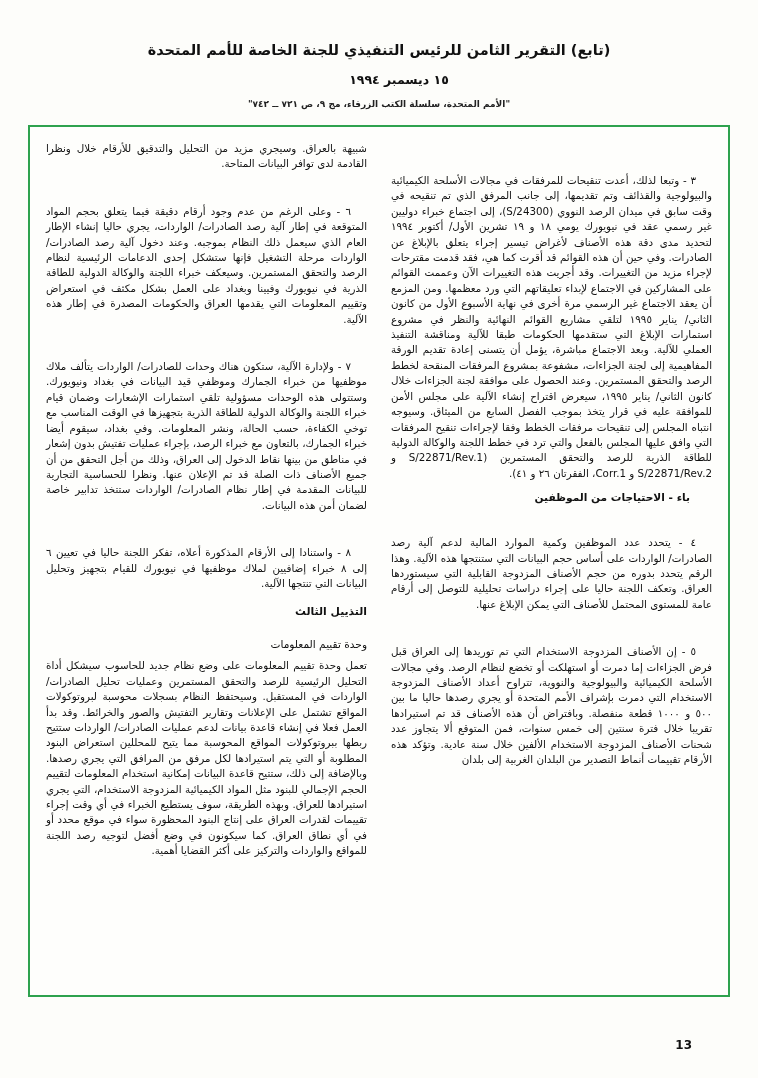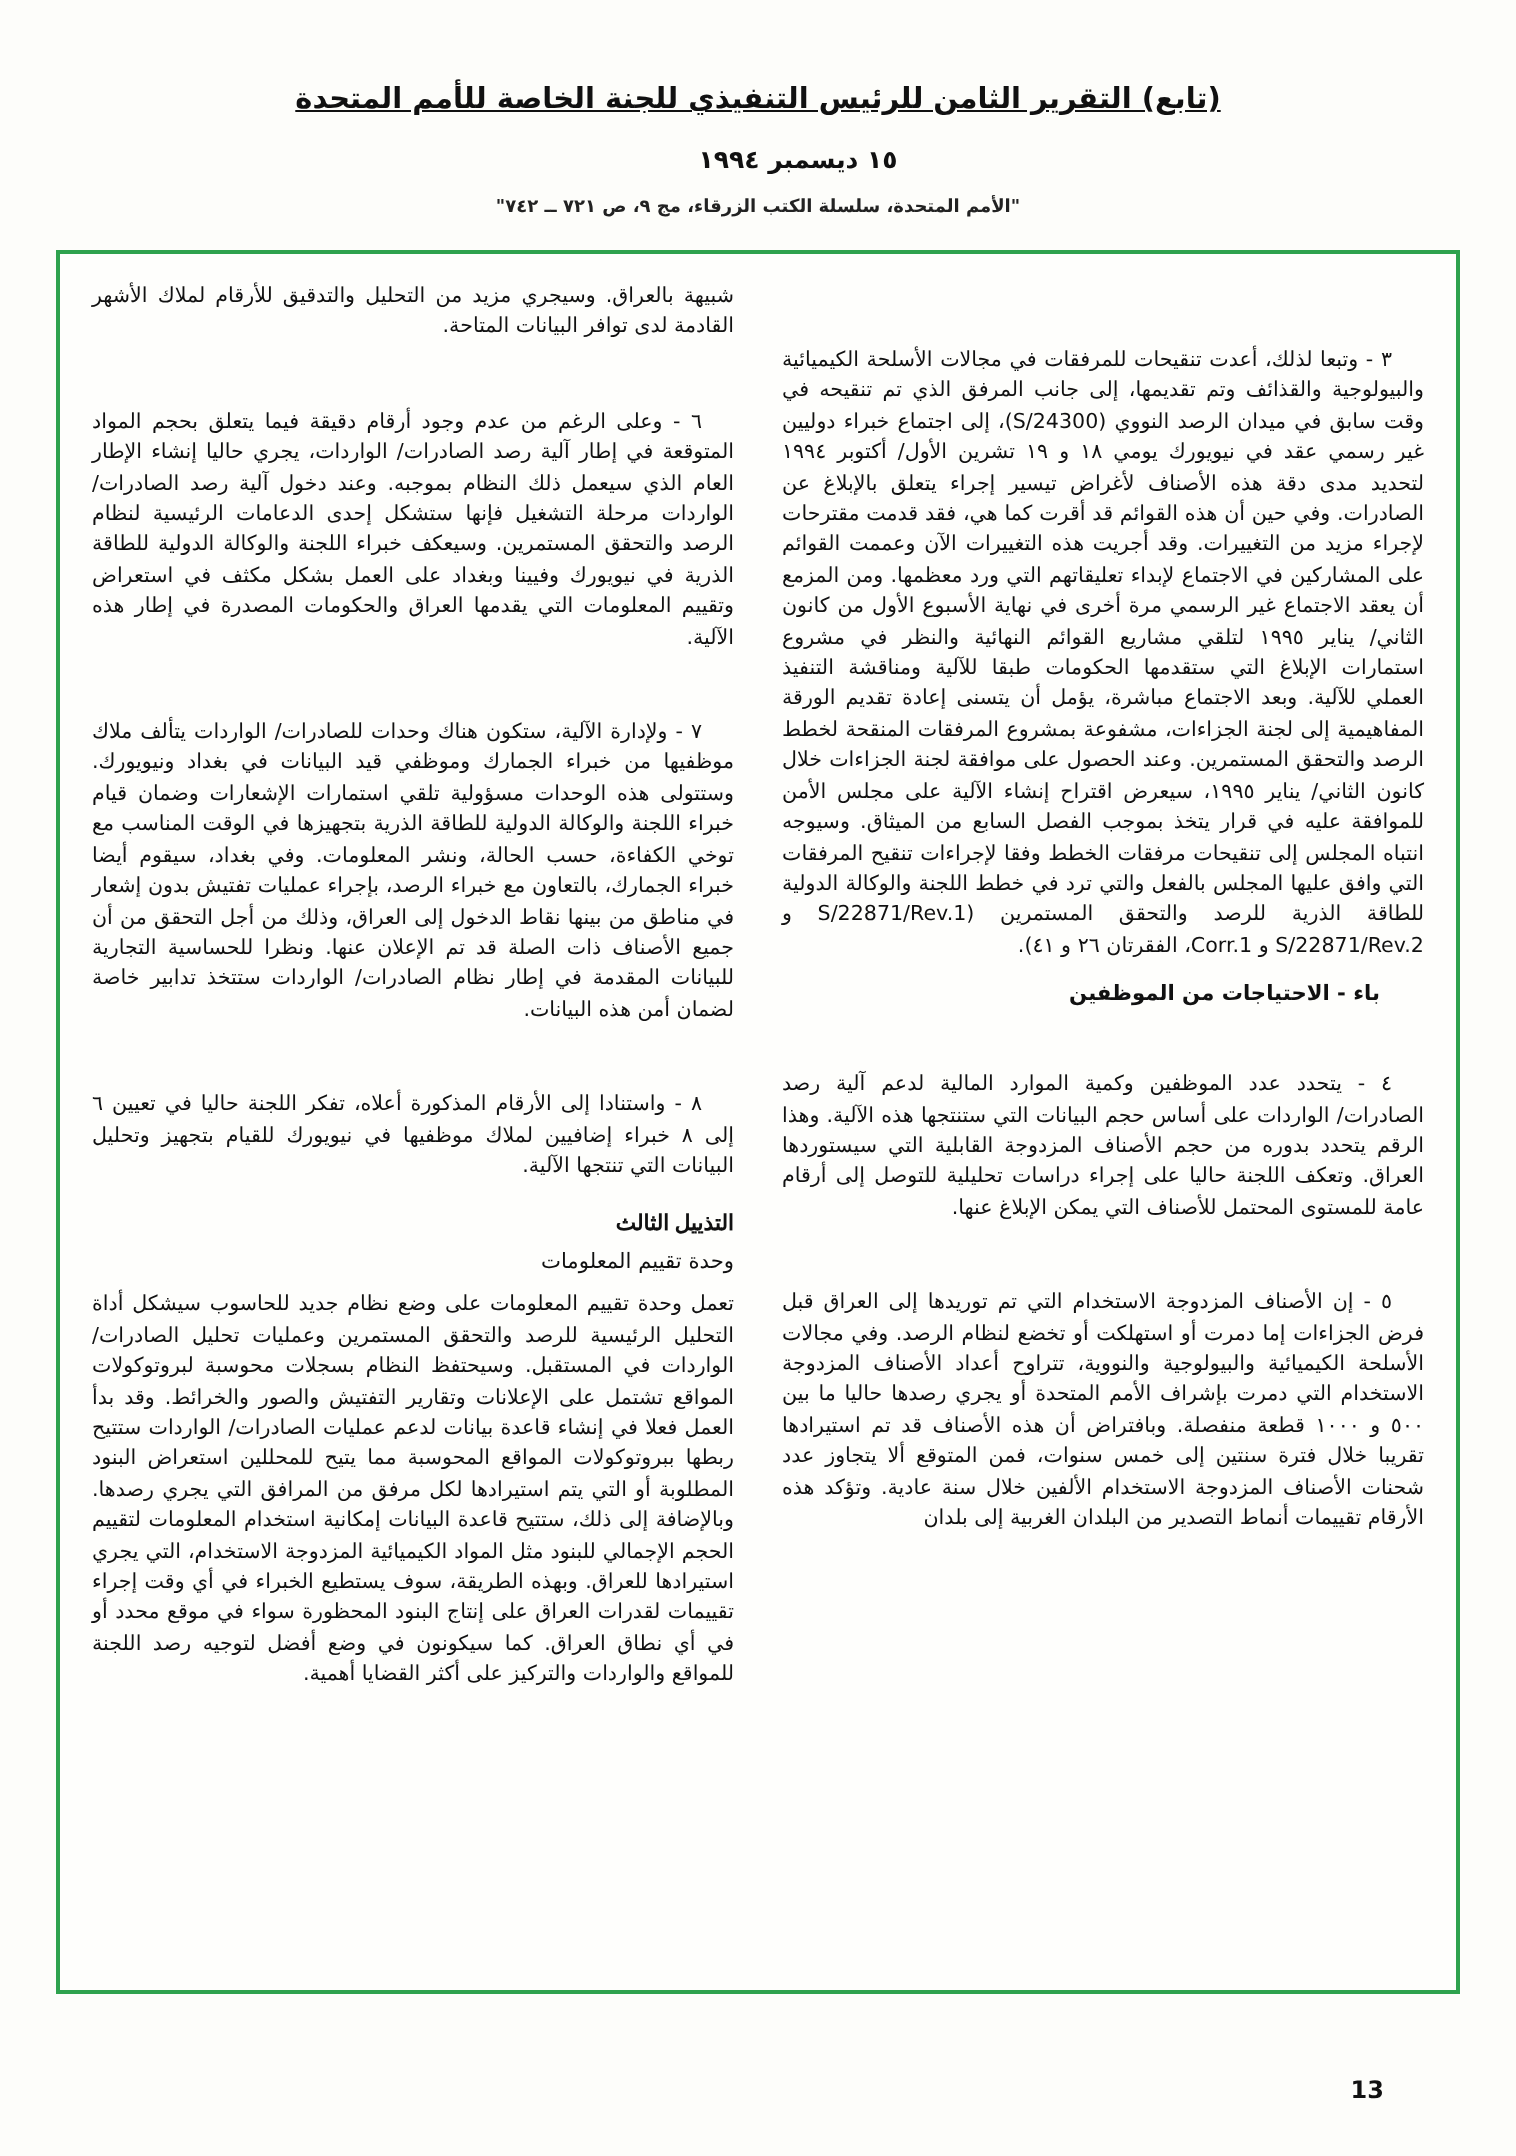--- a/index.html
+++ b/index.html
@@ -13,21 +13,20 @@
   .page {
     position: relative;
     width: 758px; height: 1078px;
     padding-top: 42px;
   }
   .doc-header { text-align: center; direction: rtl; }
   .doc-title {
     font-size: 14.5px;
     font-weight: bold;
     letter-spacing: 0.2px;
-    text-decoration: underline;
   }
   .doc-date {
     font-size: 12.5px;
     font-weight: bold;
     margin-top: 14px;
     margin-left: 40px;
   }
   .doc-source {
     font-size: 9px;
     font-weight: bold;
@@ -63,23 +62,22 @@
   .col p.indent { text-indent: 16px; margin-top: 32px; }
   .sect-head {
     font-size: 10.6px;
     font-weight: bold;
     margin: 10px 22px 9px 0;
     direction: rtl;
   }
   .appendix-head {
     font-size: 10.8px;
     font-weight: bold;
-    margin: 14px 0 7px 0;
+    margin: 14px 0 20px 0;
     direction: rtl;
-    font-family: Liberation Serif, serif;
   }
   .unit-head {
     font-size: 10.6px;
     font-weight: normal;
     margin: 2px 0 8px 0;
     direction: rtl;
   }
   .page-number {
     position: absolute;
     bottom: 26px;
@@ -103,21 +101,21 @@
     <div class="columns">
 
       <div class="col">
         <p class="indent">٣ - وتبعا لذلك، أعدت تنقيحات للمرفقات في مجالات الأسلحة الكيميائية والبيولوجية والقذائف وتم تقديمها، إلى جانب المرفق الذي تم تنقيحه في وقت سابق في ميدان الرصد النووي (S/24300)، إلى اجتماع خبراء دوليين غير رسمي عقد في نيويورك يومي ١٨ و ١٩ تشرين الأول/ أكتوبر ١٩٩٤ لتحديد مدى دقة هذه الأصناف لأغراض تيسير إجراء يتعلق بالإبلاغ عن الصادرات. وفي حين أن هذه القوائم قد أقرت كما هي، فقد قدمت مقترحات لإجراء مزيد من التغييرات. وقد أجريت هذه التغييرات الآن وعممت القوائم على المشاركين في الاجتماع لإبداء تعليقاتهم التي ورد معظمها. ومن المزمع أن يعقد الاجتماع غير الرسمي مرة أخرى في نهاية الأسبوع الأول من كانون الثاني/ يناير ١٩٩٥ لتلقي مشاريع القوائم النهائية والنظر في مشروع استمارات الإبلاغ التي ستقدمها الحكومات طبقا للآلية ومناقشة التنفيذ العملي للآلية. وبعد الاجتماع مباشرة، يؤمل أن يتسنى إعادة تقديم الورقة المفاهيمية إلى لجنة الجزاءات، مشفوعة بمشروع المرفقات المنقحة لخطط الرصد والتحقق المستمرين. وعند الحصول على موافقة لجنة الجزاءات خلال كانون الثاني/ يناير ١٩٩٥، سيعرض اقتراح إنشاء الآلية على مجلس الأمن للموافقة عليه في قرار يتخذ بموجب الفصل السابع من الميثاق. وسيوجه انتباه المجلس إلى تنقيحات مرفقات الخطط وفقا لإجراءات تنقيح المرفقات التي وافق عليها المجلس بالفعل والتي ترد في خطط اللجنة والوكالة الدولية للطاقة الذرية للرصد والتحقق المستمرين (S/22871/Rev.1 و S/22871/Rev.2 و Corr.1، الفقرتان ٢٦ و ٤١).</p>
         <div class="sect-head">باء - الاحتياجات من الموظفين</div>
         <p class="indent">٤ - يتحدد عدد الموظفين وكمية الموارد المالية لدعم آلية رصد الصادرات/ الواردات على أساس حجم البيانات التي ستنتجها هذه الآلية. وهذا الرقم يتحدد بدوره من حجم الأصناف المزدوجة القابلية التي سيستوردها العراق. وتعكف اللجنة حاليا على إجراء دراسات تحليلية للتوصل إلى أرقام عامة للمستوى المحتمل للأصناف التي يمكن الإبلاغ عنها.</p>
         <p class="indent">٥ - إن الأصناف المزدوجة الاستخدام التي تم توريدها إلى العراق قبل فرض الجزاءات إما دمرت أو استهلكت أو تخضع لنظام الرصد. وفي مجالات الأسلحة الكيميائية والبيولوجية والنووية، تتراوح أعداد الأصناف المزدوجة الاستخدام التي دمرت بإشراف الأمم المتحدة أو يجري رصدها حاليا ما بين ٥٠٠ و ١٠٠٠ قطعة منفصلة. وبافتراض أن هذه الأصناف قد تم استيرادها تقريبا خلال فترة سنتين إلى خمس سنوات، فمن المتوقع ألا يتجاوز عدد شحنات الأصناف المزدوجة الاستخدام الألفين خلال سنة عادية. وتؤكد هذه الأرقام تقييمات أنماط التصدير من البلدان الغربية إلى بلدان</p>
       </div>
 
       <div class="col">
-        <p>شبيهة بالعراق. وسيجري مزيد من التحليل والتدقيق للأرقام لملاك الأشهر القادمة لدى توافر البيانات المتاحة.</p>
+        <p>شبيهة بالعراق. وسيجري مزيد من التحليل والتدقيق للأرقام خلال ونظرا القادمة لدى توافر البيانات المتاحة.</p>
         <p class="indent">٦ - وعلى الرغم من عدم وجود أرقام دقيقة فيما يتعلق بحجم المواد المتوقعة في إطار آلية رصد الصادرات/ الواردات، يجري حاليا إنشاء الإطار العام الذي سيعمل ذلك النظام بموجبه. وعند دخول آلية رصد الصادرات/ الواردات مرحلة التشغيل فإنها ستشكل إحدى الدعامات الرئيسية لنظام الرصد والتحقق المستمرين. وسيعكف خبراء اللجنة والوكالة الدولية للطاقة الذرية في نيويورك وفيينا وبغداد على العمل بشكل مكثف في استعراض وتقييم المعلومات التي يقدمها العراق والحكومات المصدرة في إطار هذه الآلية.</p>
         <p class="indent">٧ - ولإدارة الآلية، ستكون هناك وحدات للصادرات/ الواردات يتألف ملاك موظفيها من خبراء الجمارك وموظفي قيد البيانات في بغداد ونيويورك. وستتولى هذه الوحدات مسؤولية تلقي استمارات الإشعارات وضمان قيام خبراء اللجنة والوكالة الدولية للطاقة الذرية بتجهيزها في الوقت المناسب مع توخي الكفاءة، حسب الحالة، ونشر المعلومات. وفي بغداد، سيقوم أيضا خبراء الجمارك، بالتعاون مع خبراء الرصد، بإجراء عمليات تفتيش بدون إشعار في مناطق من بينها نقاط الدخول إلى العراق، وذلك من أجل التحقق من أن جميع الأصناف ذات الصلة قد تم الإعلان عنها. ونظرا للحساسية التجارية للبيانات المقدمة في إطار نظام الصادرات/ الواردات ستتخذ تدابير خاصة لضمان أمن هذه البيانات.</p>
         <p class="indent">٨ - واستنادا إلى الأرقام المذكورة أعلاه، تفكر اللجنة حاليا في تعيين ٦ إلى ٨ خبراء إضافيين لملاك موظفيها في نيويورك للقيام بتجهيز وتحليل البيانات التي تنتجها الآلية.</p>
         <div class="appendix-head">التذييل الثالث</div>
         <div class="unit-head">وحدة تقييم المعلومات</div>
         <p>تعمل وحدة تقييم المعلومات على وضع نظام جديد للحاسوب سيشكل أداة التحليل الرئيسية للرصد والتحقق المستمرين وعمليات تحليل الصادرات/ الواردات في المستقبل. وسيحتفظ النظام بسجلات محوسبة لبروتوكولات المواقع تشتمل على الإعلانات وتقارير التفتيش والصور والخرائط. وقد بدأ العمل فعلا في إنشاء قاعدة بيانات لدعم عمليات الصادرات/ الواردات ستتيح ربطها ببروتوكولات المواقع المحوسبة مما يتيح للمحللين استعراض البنود المطلوبة أو التي يتم استيرادها لكل مرفق من المرافق التي يجري رصدها. وبالإضافة إلى ذلك، ستتيح قاعدة البيانات إمكانية استخدام المعلومات لتقييم الحجم الإجمالي للبنود مثل المواد الكيميائية المزدوجة الاستخدام، التي يجري استيرادها للعراق. وبهذه الطريقة، سوف يستطيع الخبراء في أي وقت إجراء تقييمات لقدرات العراق على إنتاج البنود المحظورة سواء في موقع محدد أو في أي نطاق العراق. كما سيكونون في وضع أفضل لتوجيه رصد اللجنة للمواقع والواردات والتركيز على أكثر القضايا أهمية.</p>
       </div>
 
     </div>
   </div>

